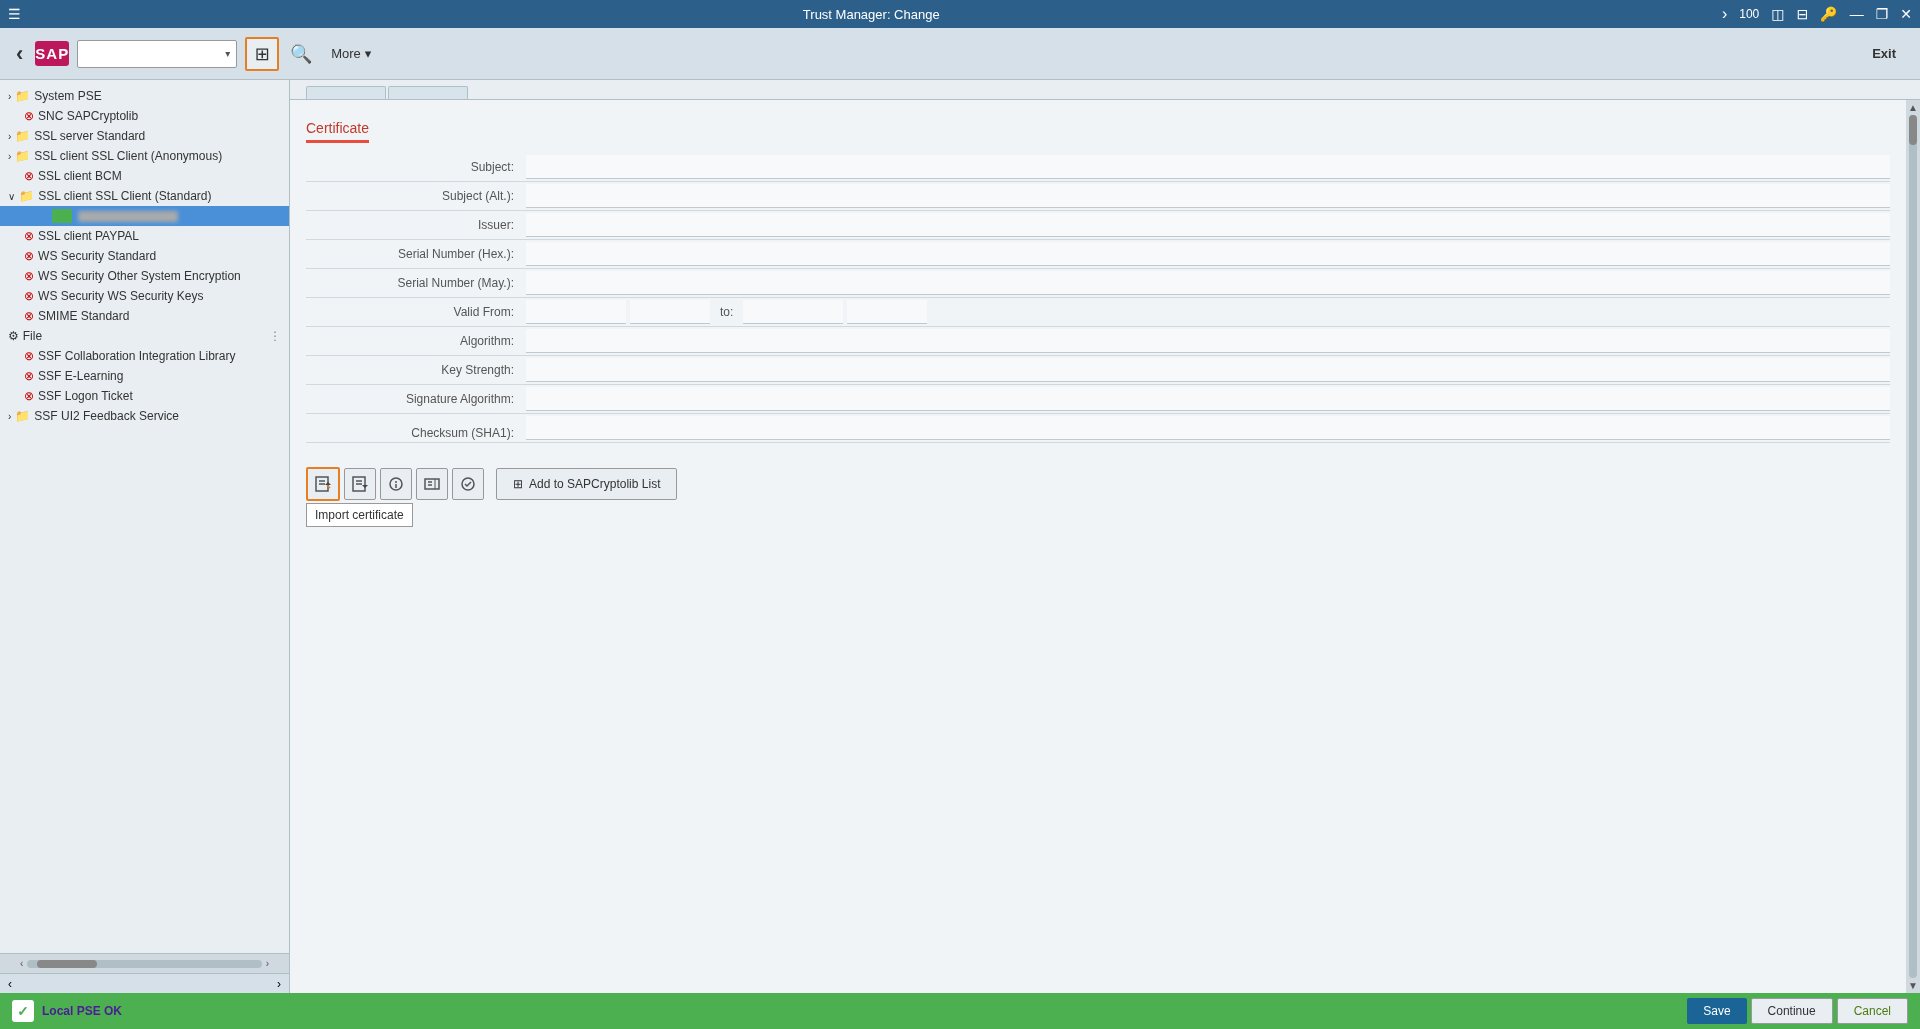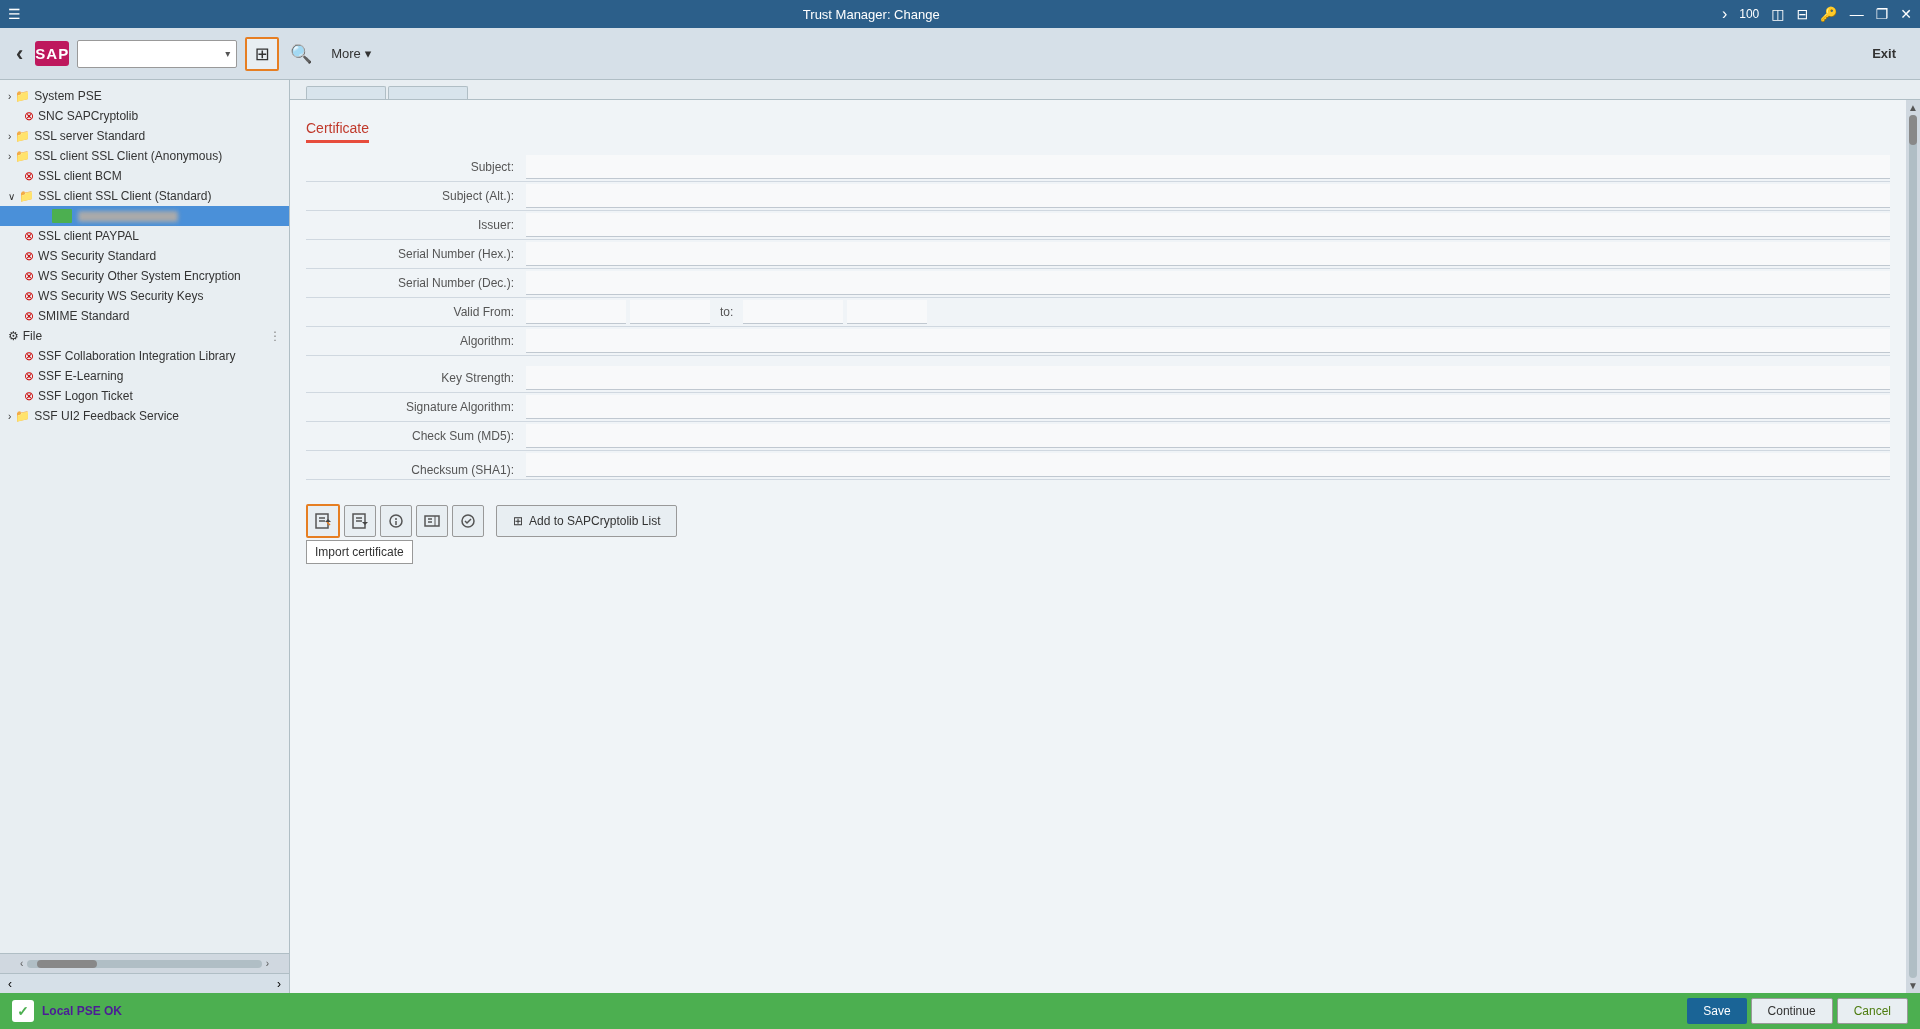--- a/index.html
+++ b/index.html
@@ -188,21 +188,21 @@
           </div>
 
           
           <div style="display:flex; align-items:center; border-bottom:1px solid #d0d8e0; min-height:28px; padding:2px 0;">
             <div style="width:220px; text-align:right; padding-right:12px; color:#555; font-size:12px; flex-shrink:0;">Serial Number (Hex.):</div>
             <input style="flex: 1 1 0%; border-top: none; border-right: none; border-left: none; border-image: initial; background: rgb(248, 249, 250); height: 24px; padding: 0px 4px; font-size: 12px; outline: none; border-bottom: 1px solid rgb(192, 200, 208);" type="text" value="">
           </div>
 
           
           <div style="display:flex; align-items:center; border-bottom:1px solid #d0d8e0; min-height:28px; padding:2px 0;">
-            <div style="width:220px; text-align:right; padding-right:12px; color:#555; font-size:12px; flex-shrink:0;">Serial Number (Dec.):</div>
+            <div style="width:220px; text-align:right; padding-right:12px; color:#555; font-size:12px; flex-shrink:0;">Serial Number (May.):</div>
             <input style="flex: 1 1 0%; border-top: none; border-right: none; border-left: none; border-image: initial; background: rgb(248, 249, 250); height: 24px; padding: 0px 4px; font-size: 12px; outline: none; border-bottom: 1px solid rgb(192, 200, 208);" type="text" value="">
           </div>
 
           
           <div style="display:flex; align-items:center; border-bottom:1px solid #d0d8e0; min-height:28px; padding:2px 0;">
             <div style="width:220px; text-align:right; padding-right:12px; color:#555; font-size:12px; flex-shrink:0;">Valid From:</div>
             <div style="display:flex; gap:4px; align-items:center;">
               <input style="border-top: none; border-right: none; border-left: none; border-image: initial; background: rgb(248, 249, 250); height: 24px; padding: 0px 4px; font-size: 12px; outline: none; border-bottom: 1px solid rgb(192, 200, 208); width: 100px;" type="text" value="">
               <input style="border-top: none; border-right: none; border-left: none; border-image: initial; background: rgb(248, 249, 250); height: 24px; padding: 0px 4px; font-size: 12px; outline: none; border-bottom: 1px solid rgb(192, 200, 208); width: 80px;" type="text" value="">
               <span style="color:#555; font-size:12px; padding:0 6px;">to:</span>
@@ -211,36 +211,32 @@
             </div>
           </div>
 
           
           <div style="display:flex; align-items:center; border-bottom:1px solid #d0d8e0; min-height:28px; padding:2px 0;">
             <div style="width:220px; text-align:right; padding-right:12px; color:#555; font-size:12px; flex-shrink:0;">Algorithm:</div>
             <input style="flex: 1 1 0%; border-top: none; border-right: none; border-left: none; border-image: initial; background: rgb(248, 249, 250); height: 24px; padding: 0px 4px; font-size: 12px; outline: none; border-bottom: 1px solid rgb(192, 200, 208);" type="text" value="">
           </div>
 
           
-          <div style="display:flex; align-items:center; border-bottom:1px solid #d0d8e0; min-height:28px; padding:2px 0;margin-top:8px;">
+          <div style="display:flex; align-items:center; border-bottom:1px solid #d0d8e0; min-height:28px; padding:2px 0;">
             <div style="width:220px; text-align:right; padding-right:12px; color:#555; font-size:12px; flex-shrink:0;">Key Strength:</div>
             <input style="flex: 1 1 0%; border-top: none; border-right: none; border-left: none; border-image: initial; background: rgb(248, 249, 250); height: 24px; padding: 0px 4px; font-size: 12px; outline: none; border-bottom: 1px solid rgb(192, 200, 208);" type="text" value="">
           </div>
 
           
           <div style="display:flex; align-items:center; border-bottom:1px solid #d0d8e0; min-height:28px; padding:2px 0;">
             <div style="width:220px; text-align:right; padding-right:12px; color:#555; font-size:12px; flex-shrink:0;">Signature Algorithm:</div>
             <input style="flex: 1 1 0%; border-top: none; border-right: none; border-left: none; border-image: initial; background: rgb(248, 249, 250); height: 24px; padding: 0px 4px; font-size: 12px; outline: none; border-bottom: 1px solid rgb(192, 200, 208);" type="text" value="">
           </div>
 
           
-          <div style="display:flex; align-items:center; border-bottom:1px solid #d0d8e0; min-height:28px; padding:2px 0;">
-            <div style="width:220px; text-align:right; padding-right:12px; color:#555; font-size:12px; flex-shrink:0;">Check Sum (MD5):</div>
-            <input style="flex: 1 1 0%; border-top: none; border-right: none; border-left: none; border-image: initial; background: rgb(248, 249, 250); height: 24px; padding: 0px 4px; font-size: 12px; outline: none; border-bottom: 1px solid rgb(192, 200, 208);" type="text" value="">
-          </div>
 
           
           <div style="display:flex; align-items:flex-end; border-bottom:1px solid #d0d8e0; min-height:28px; padding:2px 0;">
             <div style="width:220px; text-align:right; padding-right:12px; color:#555; font-size:12px; flex-shrink:0;">Checksum (SHA1):</div>
             <input style="flex: 1 1 0%; border-top: none; border-right: none; border-left: none; border-image: initial; background: rgb(248, 249, 250); height: 24px; padding: 0px 4px; font-size: 12px; outline: none; border-bottom: 1px solid rgb(192, 200, 208);" type="text" value="">
           </div>
 
           
           <div style="display:flex; align-items:center; gap:4px; margin-top:16px; padding:8px 0; position:relative;">
 

